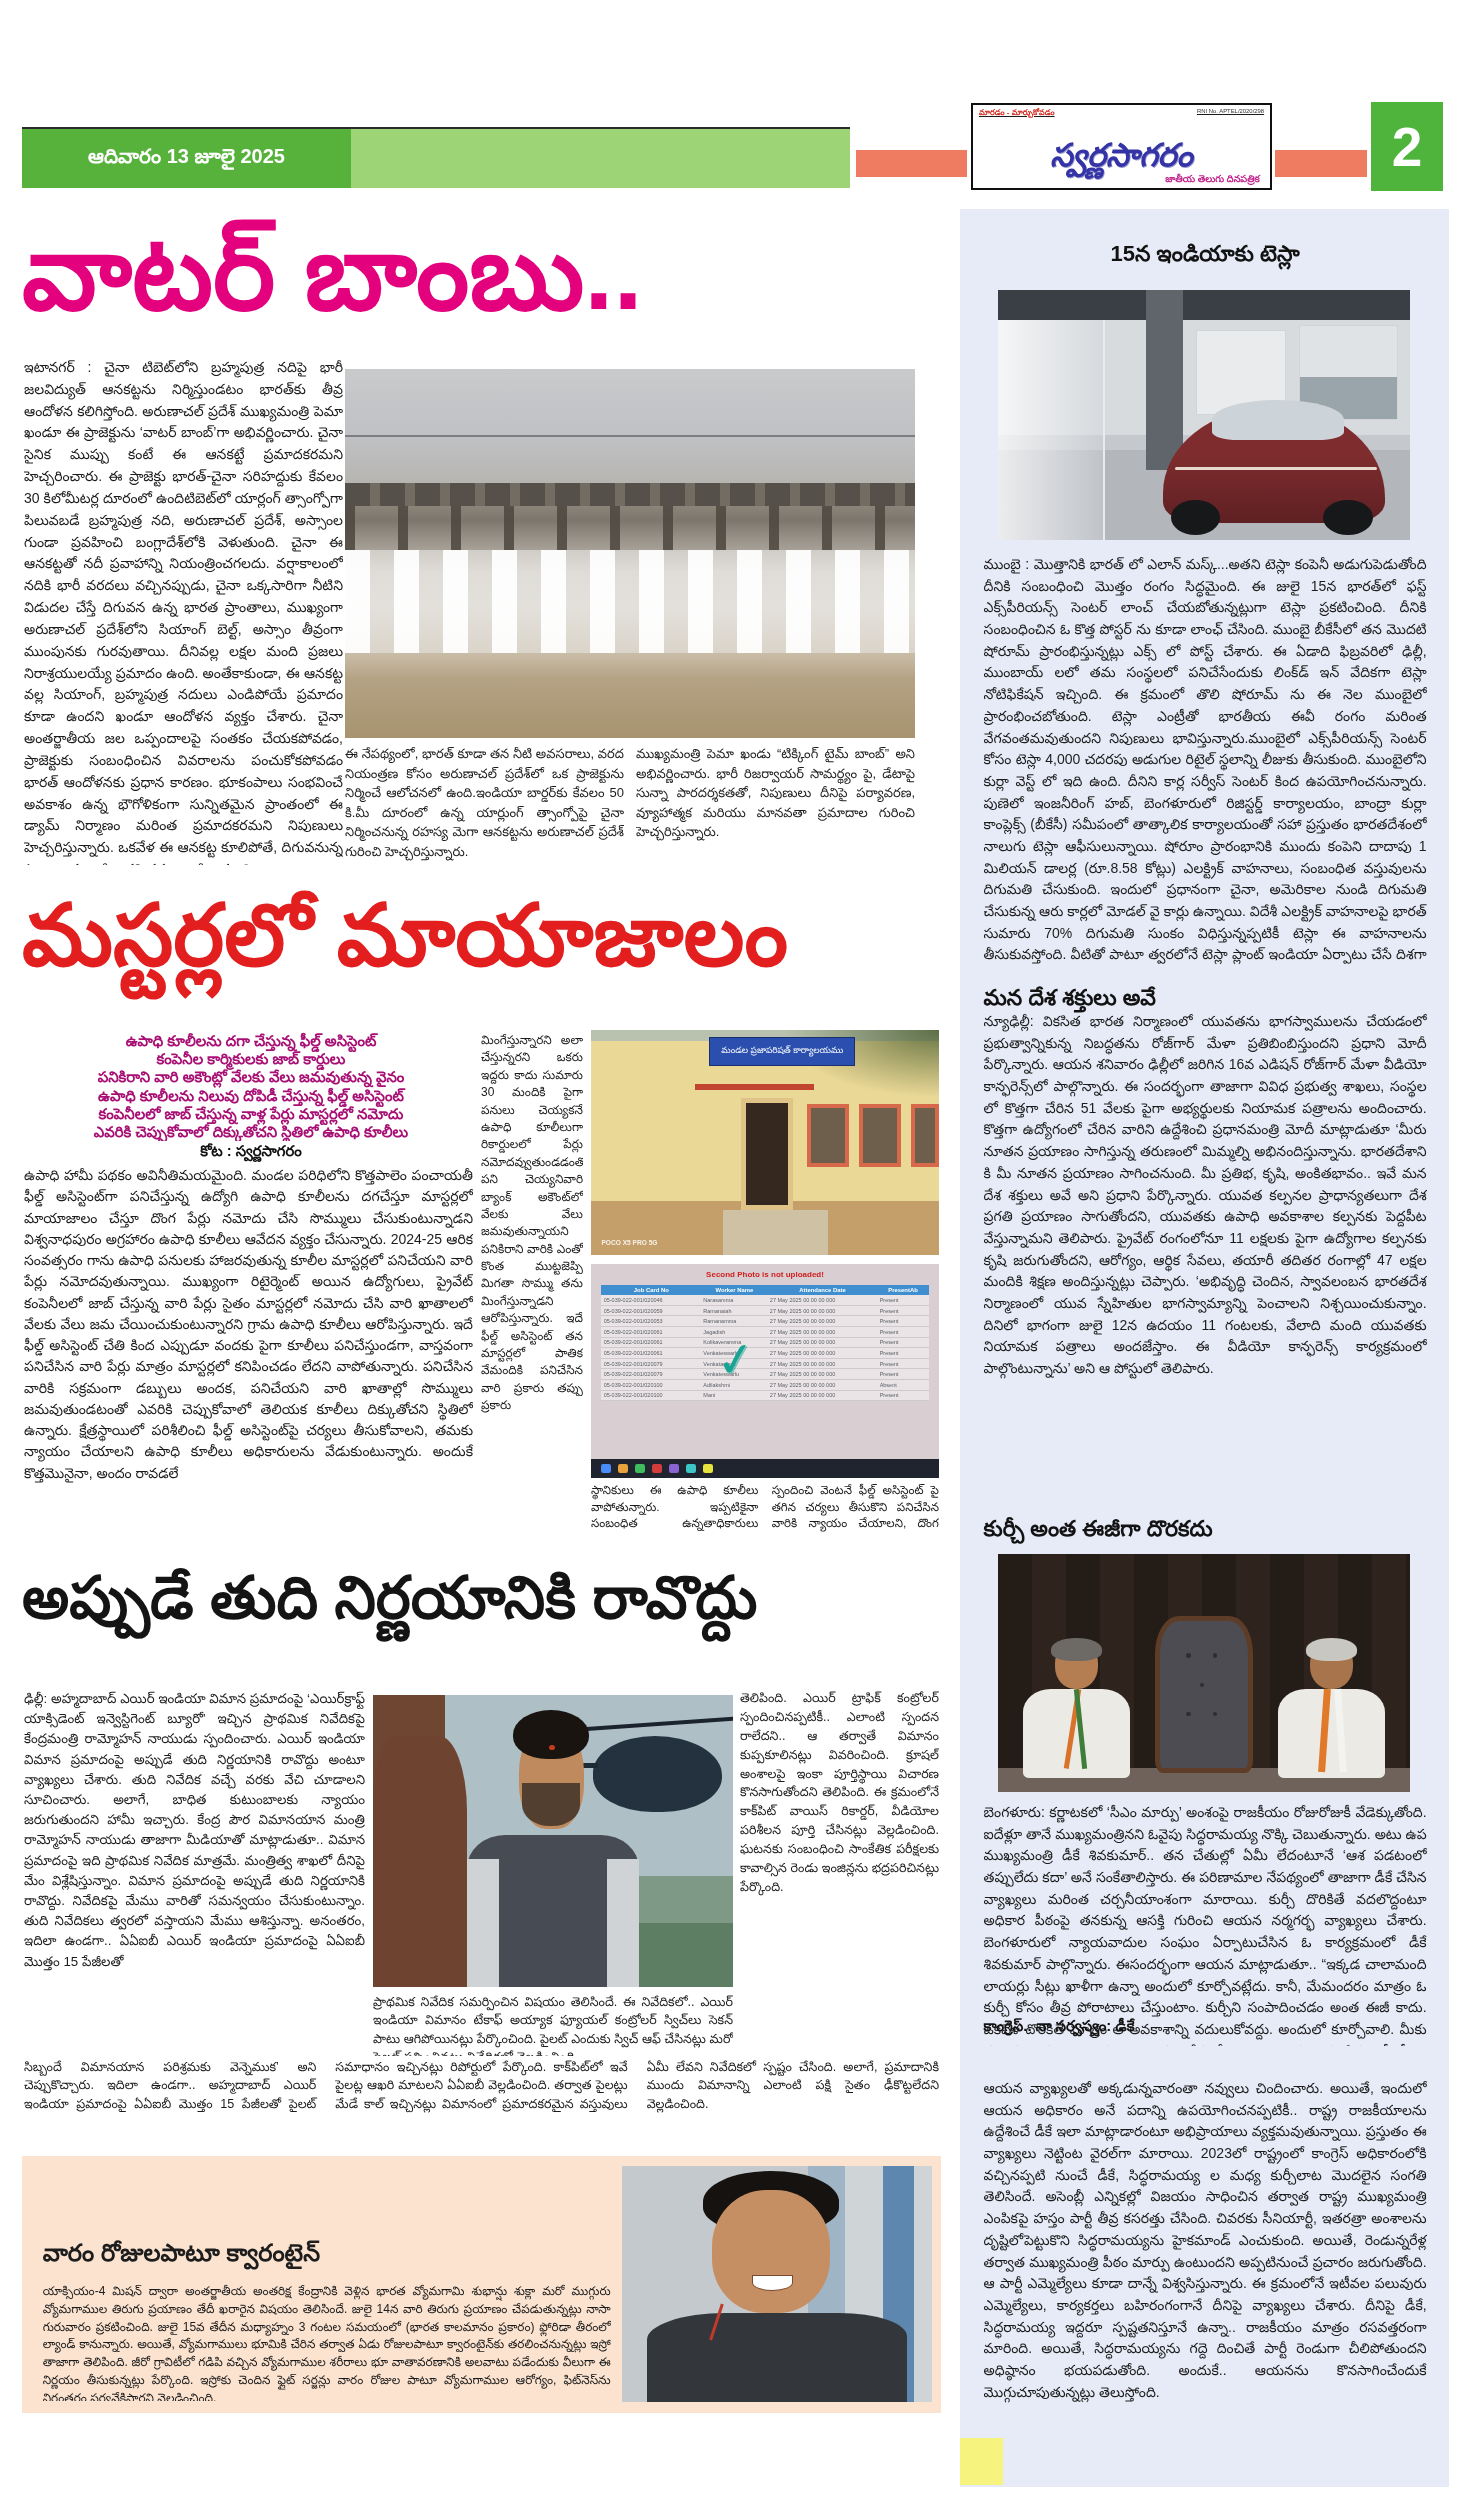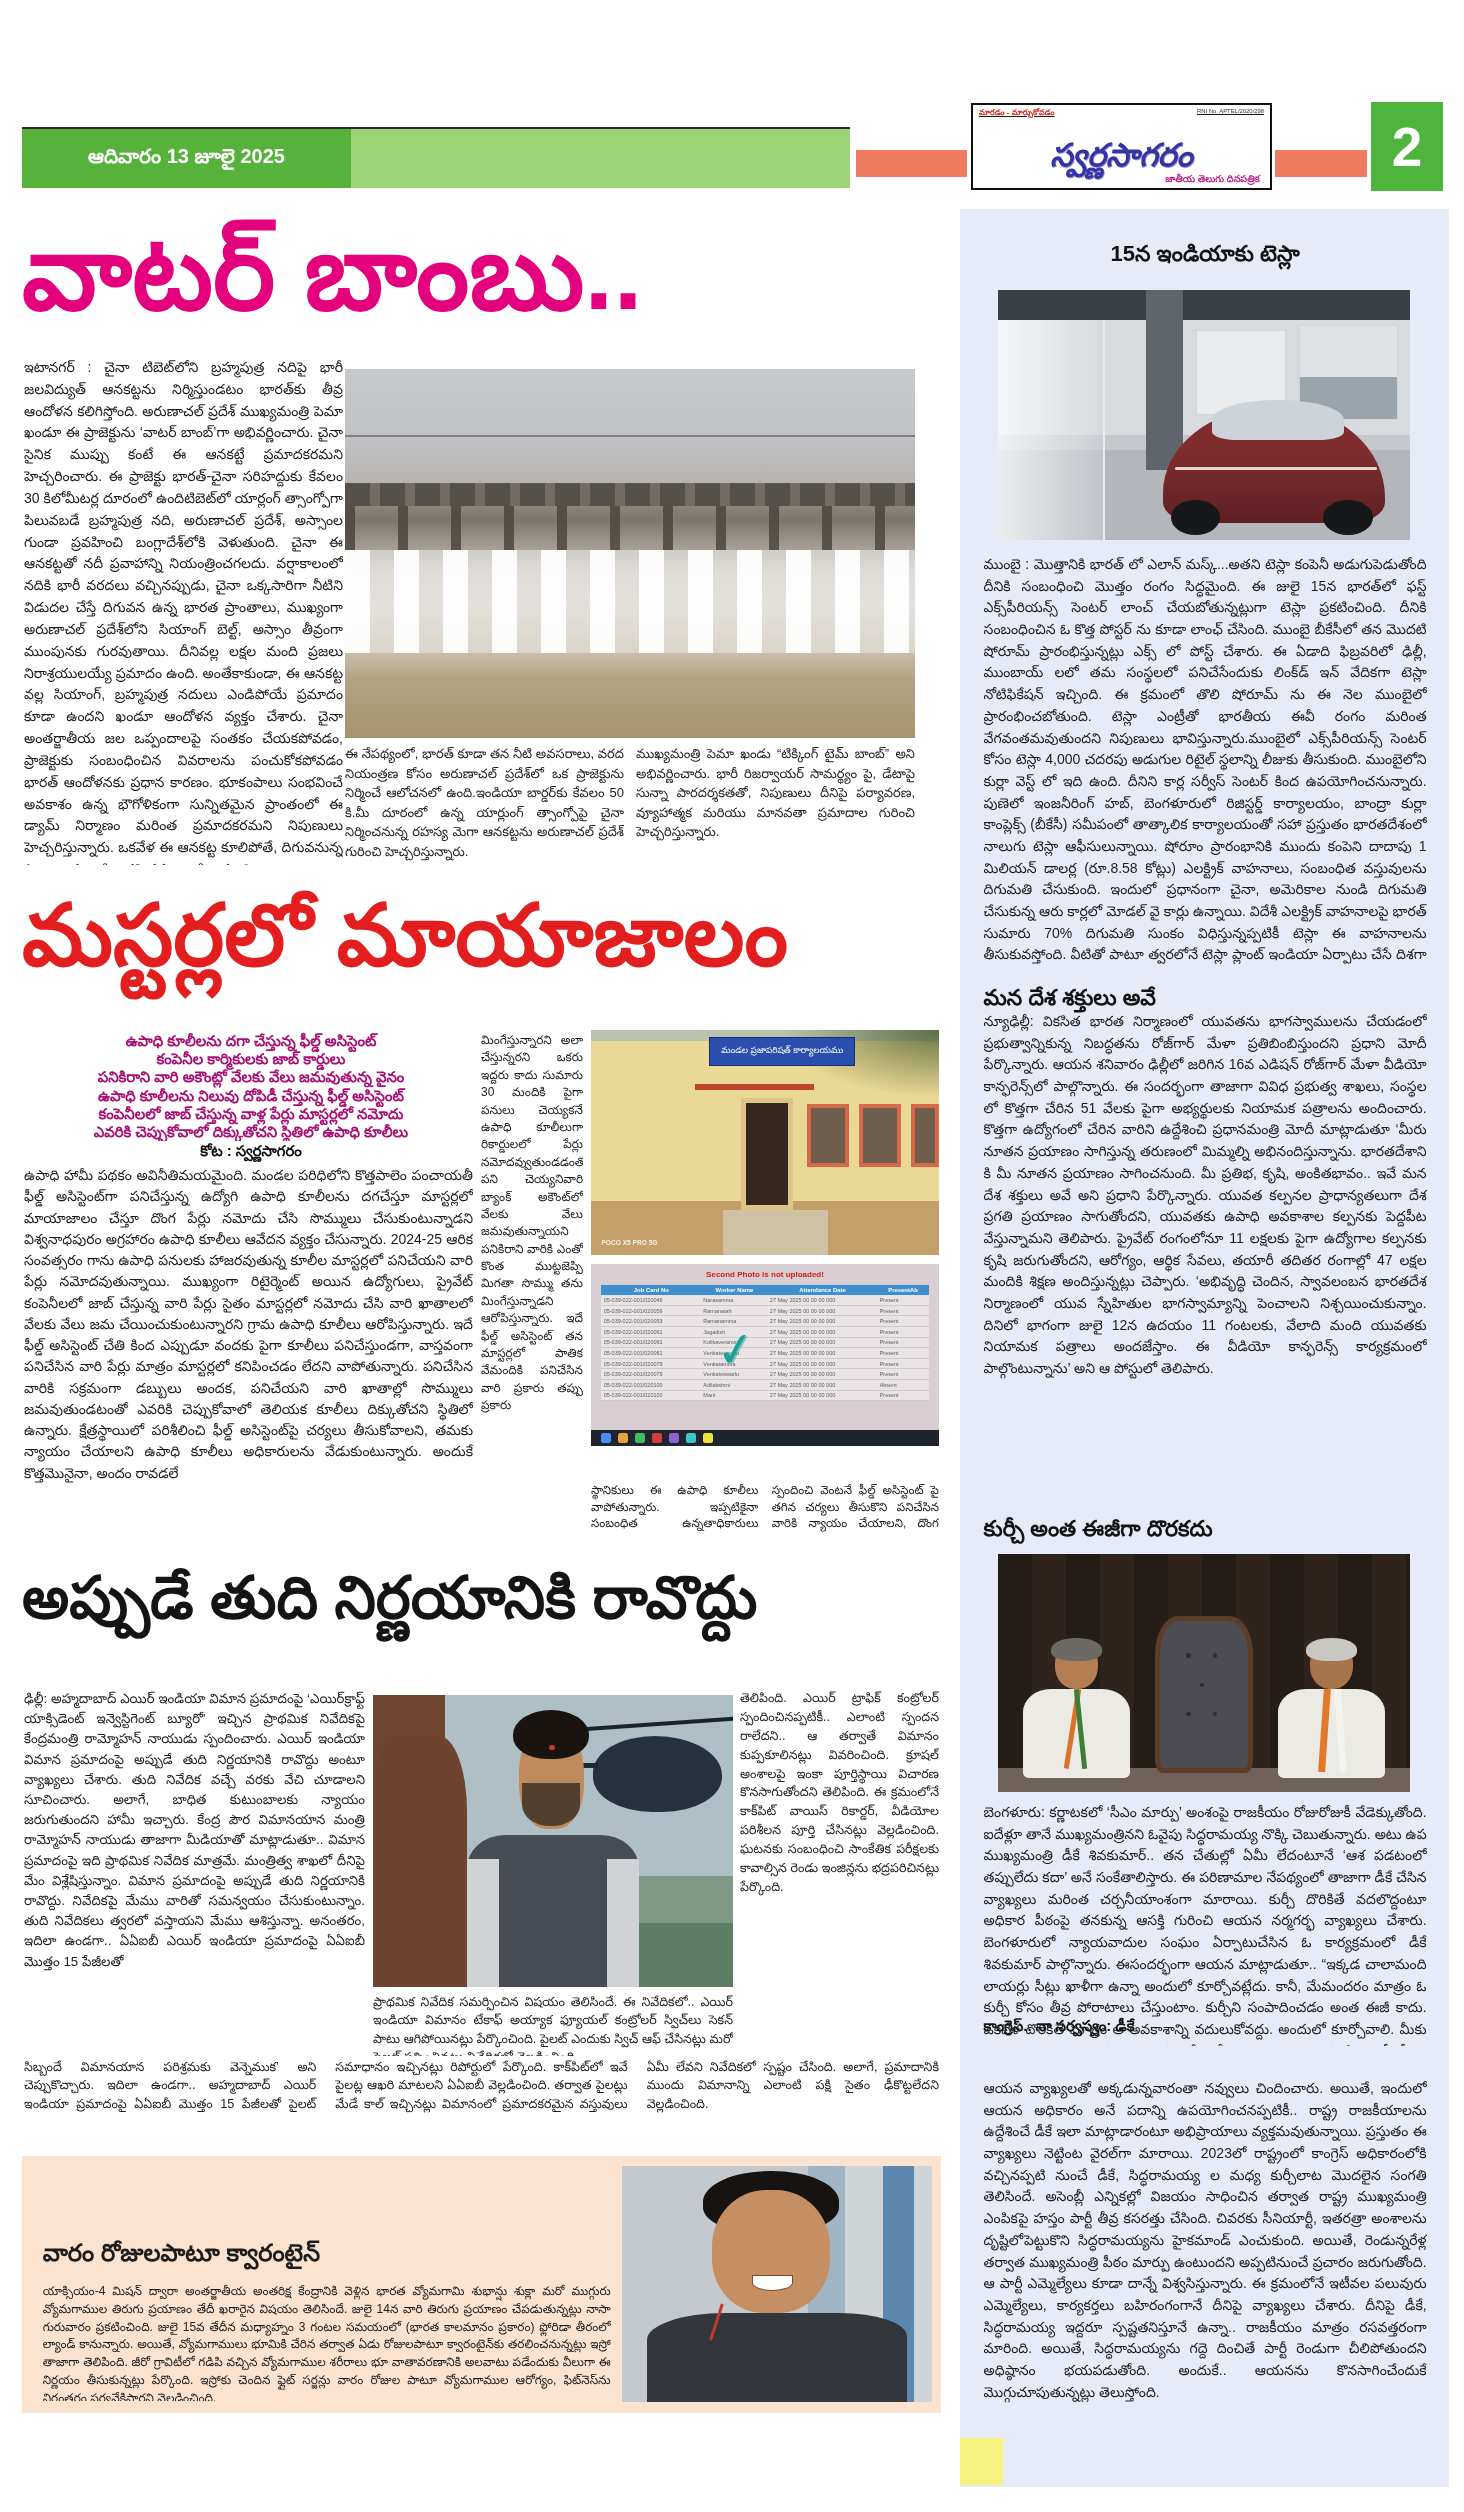--- a/index.html
+++ b/index.html
@@ -45,21 +45,21 @@
   .a2-mid { left:481px; top:1032px; width:102px; height:502px; font-size:12px; line-height:1.45; }
   .bld { left:591px; top:1030px; width:348px; height:225px; overflow:hidden;
          background:linear-gradient(180deg,#b9c2ae 0 5%,#ead896 5% 76%,#c59f6a 76% 100%); }
   .bld-fol { position:absolute; right:0; top:0; width:45%; height:30%; background:radial-gradient(ellipse at top right,rgba(70,90,45,.8),rgba(70,90,45,0) 70%); }
   .bld-sign { position:absolute; left:34%; top:3%; width:42%; height:13%; background:#2a4fae; color:#fff; font-size:8.9px; display:flex; align-items:center; justify-content:center; text-align:center; border:1.5px solid #1b2f6e; }
   .bld-stripe { position:absolute; left:30%; top:24%; width:34%; height:5.9px; background:#c0442f; }
   .bld-door { position:absolute; left:43%; top:30%; width:15%; height:50%; background:#35291f; border:5.2px solid #e0c387; }
   .bld-win { position:absolute; top:33%; width:12%; height:28%; background:#6e5f4c; border:4.4px solid #d8684a; }
   .bld-walk { position:absolute; left:38%; top:80%; width:30%; height:20%; background:#cfc2a4; }
   .bld-wm { position:absolute; left:3%; bottom:4%; color:rgba(255,255,255,.85); font-size:6.6px; font-weight:bold; }
-  .shot { left:591px; top:1264px; width:348px; height:182px; background:#d9ced1; overflow:hidden; }
+  .shot { left:591px; top:1264px; width:348px; height:214px; background:#d9ced1; overflow:hidden; }
   .shot-warn { text-align:center; color:#d02020; font-weight:bold; font-size:8px; padding-top:5.9px; }
   .shot-table { width:94%; margin:5.9px auto 0 auto; border-collapse:collapse; background:rgba(255,255,255,.45); }
   .shot-table th { background:#3f8fd0; color:#fff; font-size:5.9px; padding:2.2px 1.5px; text-align:center; }
   .shot-table td { color:#5a5f66; font-size:5.5px; padding:1.8px 2.2px; border-bottom:0.7px solid rgba(120,120,130,.25); }
   .shot-check { position:absolute; left:36%; top:32%; color:#19a393; font-size:47px; font-weight:bold; transform:rotate(-8deg); text-shadow:1.5px 1.5px 0 rgba(25,163,147,.5); }
   .shot-task { position:absolute; bottom:0; left:0; width:100%; height:9%; background:#20242e; display:flex; align-items:center; gap:7.4px; padding-left:10.3px; }
   .shot-task i { width:9.6px; height:9.6px; border-radius:2.2px; display:block; }
   .a2-note { left:591px; top:1482px; width:348px; height:53px; font-size:11.8px; line-height:1.4; column-count:2; column-gap:13.3px; overflow:hidden; }
 
   

